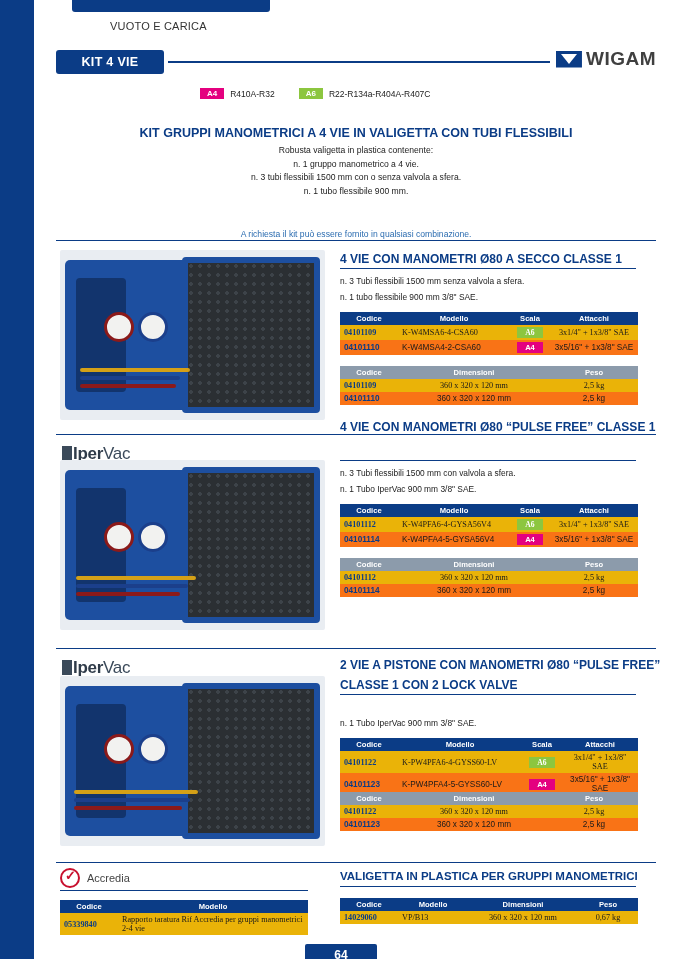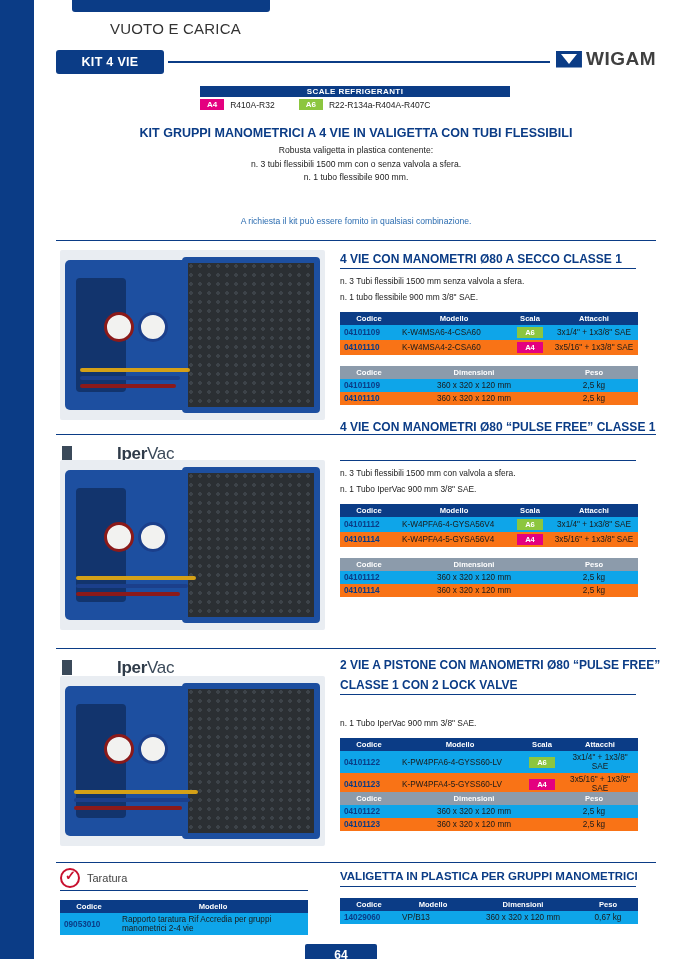--- a/index.html
+++ b/index.html
@@ -20,21 +20,21 @@
   .left-bar {
     position: absolute; left: 0; top: 0; width: 34px; height: 959px;
     background: #0b3c86;
   }
   .top-tab {
     position: absolute; left: 72px; top: -14px; width: 198px; height: 26px;
     background: #0b3c86; border-radius: 3px;
   }
   .breadcrumb {
     position: absolute; left: 110px; top: 20px;
-    font-size: 15px; color: #333; letter-spacing: .2px;
+    font-size: 11px; color: #333; letter-spacing: .2px;
   }
   
   .kit-bar {
     position: absolute; left: 56px; top: 50px; width: 600px; height: 24px;
   }
   .kit-bar .tab {
     position: absolute; left: 0; top: 0; width: 108px; height: 24px;
     background: #0b3c86; border-radius: 3px;
     color: #fff; font-weight: bold; font-size: 12.5px;
     display: flex; align-items: center; justify-content: center;
@@ -143,38 +143,38 @@
   table.tbl {
     position: absolute; border-collapse: collapse; font-size: 8.2px;
   }
   table.tbl th {
     background: #0b3c86; color: #fff; font-weight: bold; font-size: 7.6px;
     padding: 2px 4px; text-align: center; border: none;
   }
   table.tbl td {
     padding: 2px 4px; color: #1a1a1a; border: none;
   }
-  table.tbl tr.odd td { background: #0ea5e9; }
+  table.tbl tr.odd td { background: #eab308; font-family: Liberation Serif, serif; }
   table.tbl tr.even td { background: #f97316; }
   table.tbl td.code { color: #0b3c86; font-weight: bold; }
   table.tbl td.c { text-align: center; }
   table.tbl.dim th { background: #8c9bab; }
   .cell-chip {
     display: inline-block; color: #fff; font-weight: bold; font-size: 7.6px;
     padding: 1px 8px;
   }
   .cell-chip.a4 { background: #e4007f; }
   .cell-chip.a6 { background: #8cc63f; }
 
   
   .ipervac {
     position: absolute; font-size: 17px; color: #3b4a5a; letter-spacing: -.3px;
     font-weight: normal;
   }
-  .ipervac b { font-weight: bold; color: #2f3b49; padding-left: 44px; }
+  .ipervac b { font-weight: bold; color: #2f3b49; }
   .ipervac .bar {
     display: inline-block; width: 10px; height: 15px; background: #3b4a5a;
     margin-right: 1px; vertical-align: -2px;
     clip-path: polygon(0 0, 100% 0, 100% 100%, 0 100%);
   }
 
   
   .taratura-head {
     position: absolute; display: flex; align-items: center; gap: 7px;
   }
@@ -208,33 +208,33 @@
   <div class="kit-bar">
     <div class="tab">KIT 4 VIE</div>
     <div class="rule"></div>
     <div class="logo">
       <span class="logo-mark"></span>
       <span class="logo-text">WIGAM</span>
     </div>
   </div>
 
   <div class="scale-strip">
-    <div class="scale-title">SCALE REFRIGERANTI</div>
     <div class="scale-row">
       <span class="chip a4">A4</span>
       <span class="lbl">R410A-R32</span>
       <span class="sp"></span>
       <span class="chip a6">A6</span>
       <span class="lbl">R22-R134a-R404A-R407C</span>
     </div>
   </div>
 
   <div class="main-title">KIT GRUPPI MANOMETRICI A 4 VIE IN VALIGETTA CON TUBI FLESSIBILI</div>
   <div class="sub-lines">
     <div>Robusta valigetta in plastica contenente:</div>
+    <div>n. 1 gruppo manometrico a 4 vie.</div>
     <div>n. 3 tubi flessibili 1500 mm con o senza valvola a sfera.</div>
     <div>n. 1 tubo flessibile 900 mm.</div>
     <div class="blue">A richiesta il kit può essere fornito in qualsiasi combinazione.</div>
   </div>
 
   <div class="sec-divider" style="top:240px;"></div>
 
   <div class="photo" style="left:60px; top:250px; width:265px; height:170px;">
     <div class="case">
       <div class="base">
@@ -442,34 +442,34 @@
         <td class="c">360 x 320 x 120 mm</td>
         <td class="c">2,5 kg</td>
       </tr>
     </tbody>
   </table>
 
   <div class="sec-divider" style="top:862px;"></div>
 
   <div class="taratura-head" style="left:60px; top:868px;">
     <span class="taratura-badge"></span>
-    <span class="taratura-label">Taratura</span>
+    <span class="taratura-label">Accredia</span>
   </div>
   <div class="taratura-rule" style="left:60px; top:890px; width:248px;"></div>
 
   <table class="tbl" style="left:60px; top:900px; width:248px;">
     <thead>
       <tr>
         <th style="width:58px;">Codice</th>
         <th>Modello</th>
       </tr>
     </thead>
     <tbody>
       <tr class="odd">
-        <td class="code">09053010</td>
+        <td class="code">05339840</td>
         <td>Rapporto taratura Rif Accredia per gruppi manometrici 2-4 vie</td>
       </tr>
     </tbody>
   </table>
 
   <div class="sec-title" style="left:340px; top:870px; font-size:11.5px;">VALIGETTA IN PLASTICA PER GRUPPI MANOMETRICI</div>
   <div class="sec-title-underline" style="left:340px; top:886px; width:296px;"></div>
 
   <table class="tbl" style="left:340px; top:898px; width:298px;">
     <thead>

